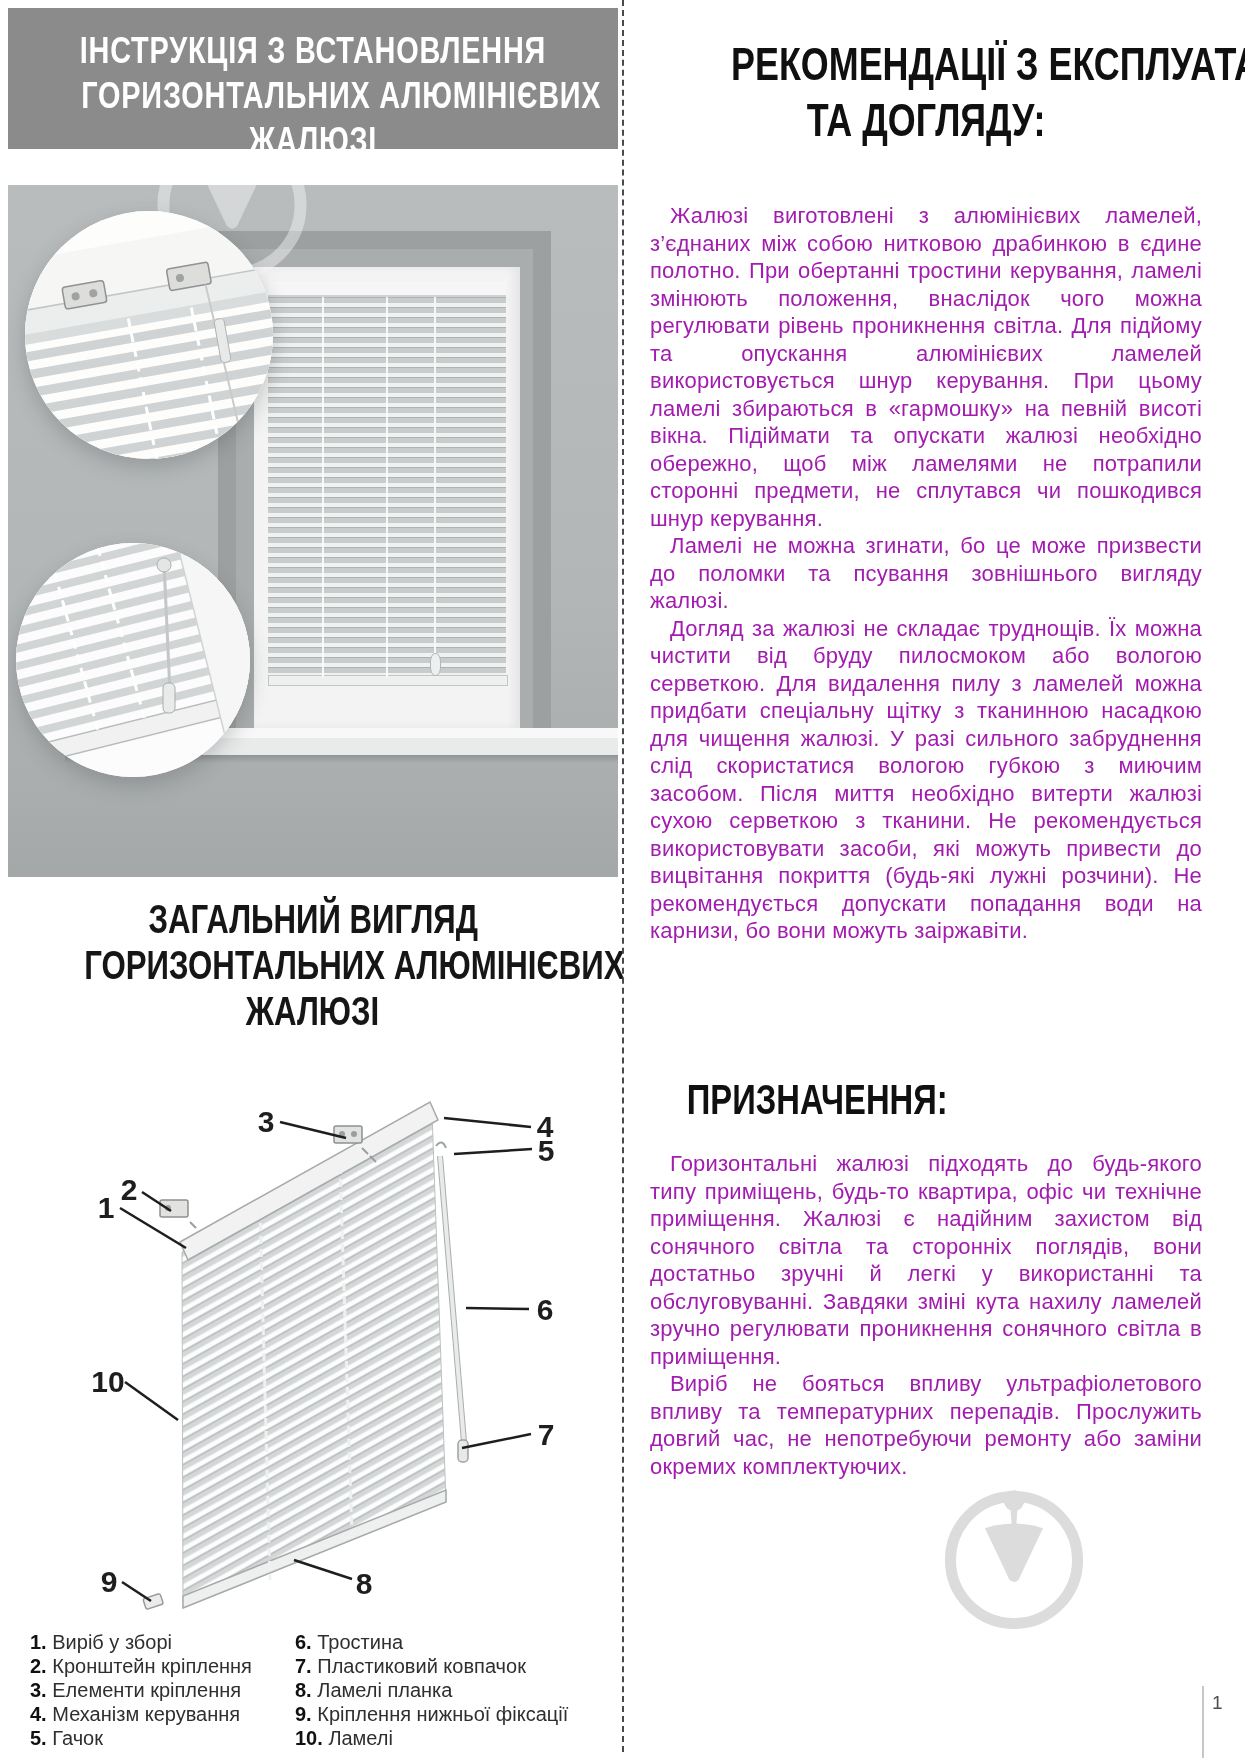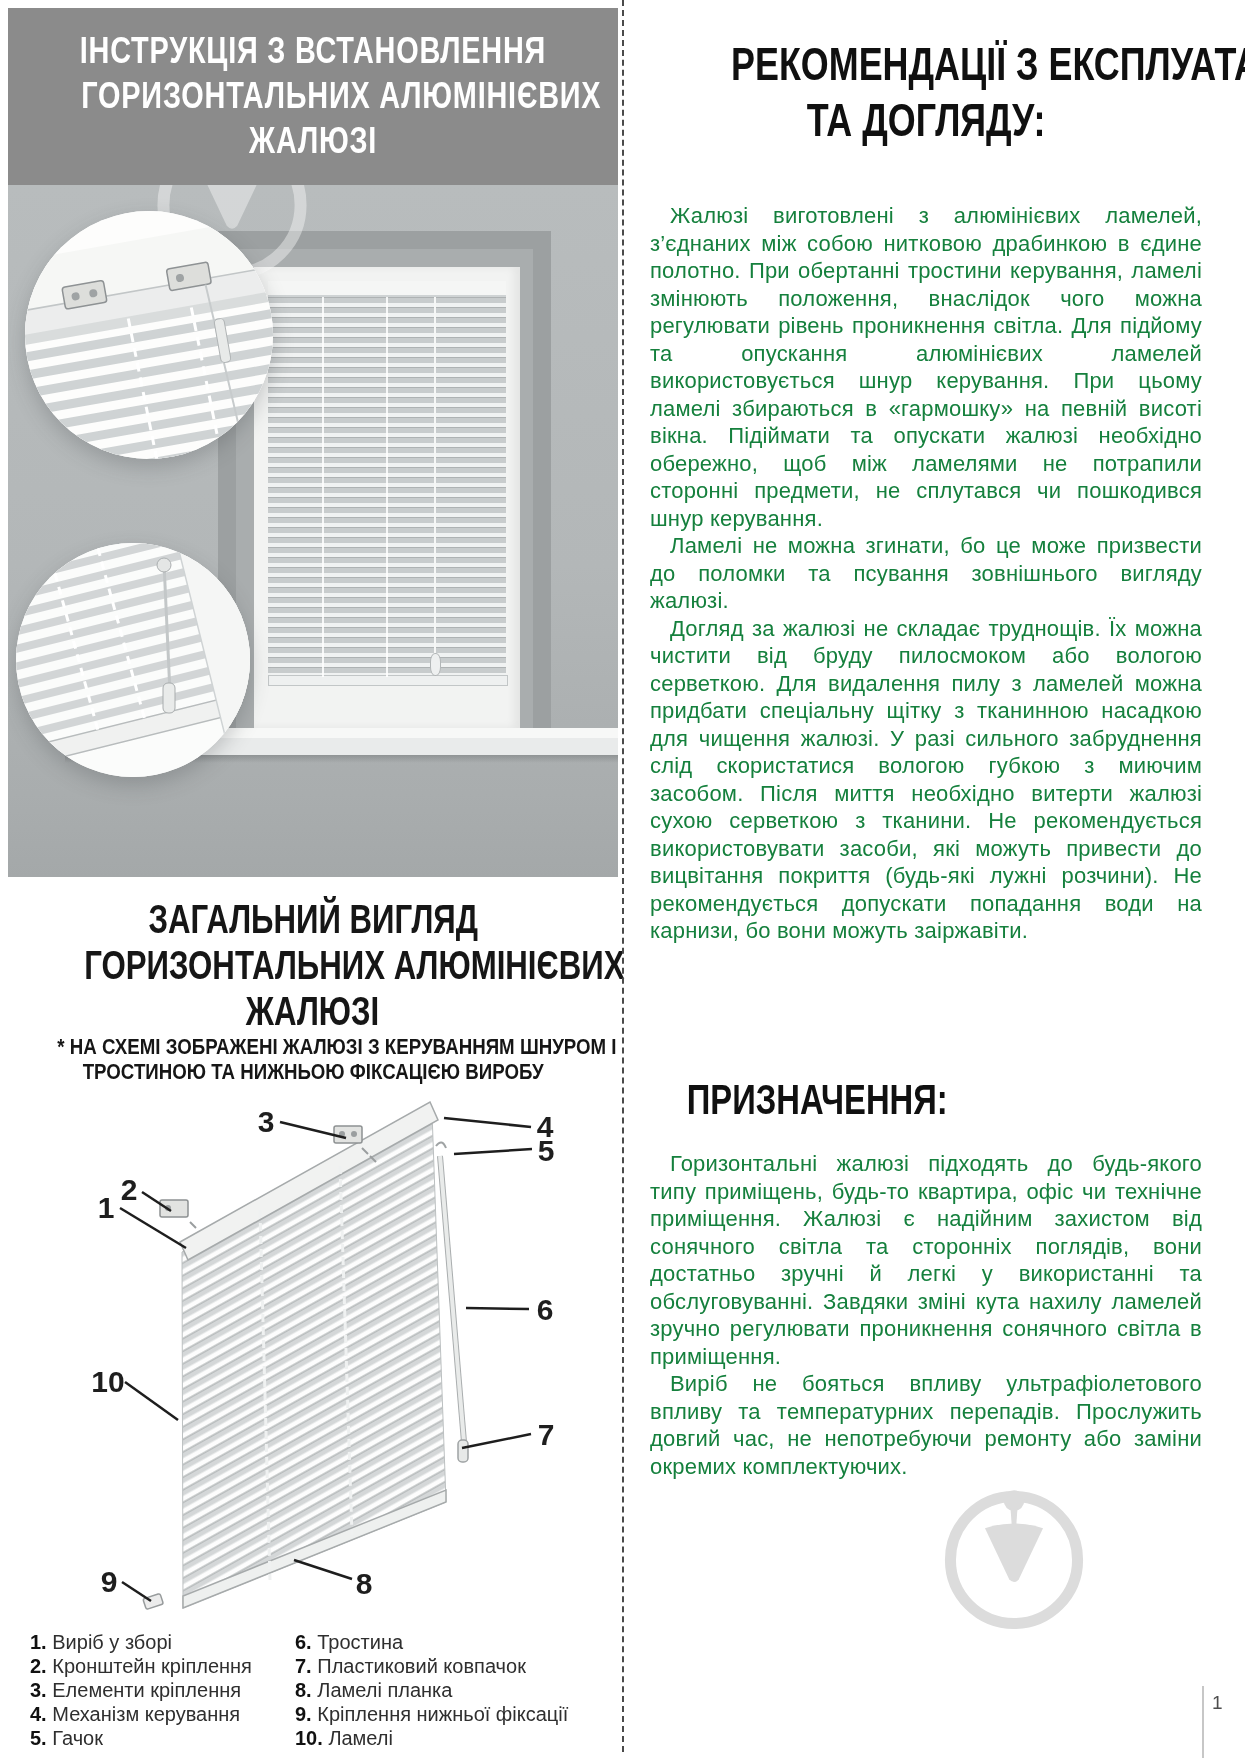--- a/index.html
+++ b/index.html
@@ -2,21 +2,21 @@
 <html><head>
 <meta charset="utf-8">
 <style>
   html,body{margin:0;padding:0;background:#e8e8e8;}
   .page{position:relative;width:1245px;height:1758px;background:#ffffff;overflow:hidden;
         font-family:"Liberation Sans","DejaVu Sans",sans-serif;color:#1c1c1c;}
   .cond{display:inline-block;transform:scaleX(.78);transform-origin:50% 50%;white-space:nowrap;}
   .cond85{display:inline-block;transform:scaleX(.85);transform-origin:50% 50%;white-space:nowrap;}
 
   
-  .header-block{position:absolute;left:8px;top:8px;width:610px;height:177px;background:#8b8b8b;
+  .header-block{position:absolute;left:8px;top:8px;width:610px;height:141px;background:#8b8b8b;
         text-align:center;}
   .header-block .t{margin-top:20px;font-weight:bold;font-size:37px;line-height:45px;color:#ffffff;
         letter-spacing:1px;}
   .photo{position:absolute;left:8px;top:185px;width:610px;height:692px;overflow:hidden;
         background:linear-gradient(180deg,#b8bcbd 0%,#b3b7b8 55%,#a9adae 88%,#a4a8a9 100%);}
   .recess-outer{position:absolute;left:210px;top:46px;width:333px;height:497px;background:#9ca0a1;}
   .recess-inner{position:absolute;left:228px;top:64px;width:297px;height:479px;background:#a9adae;}
   .winframe{position:absolute;left:246px;top:82px;width:266px;height:461px;background:#f2f3f2;
         box-shadow:inset -6px 0 8px rgba(0,0,0,.06);}
   .blinds{position:absolute;left:260px;top:96px;width:238px;height:408px;}
@@ -48,21 +48,21 @@
   .legend .col2{position:absolute;left:287px;top:0;}
   .legend b{color:#111111;}
 
   
   .divider{position:absolute;left:622px;top:0;height:1752px;width:0;border-left:2px dashed #4a4a4a;}
 
   
   .r-h1{position:absolute;left:650px;top:36px;width:552px;text-align:center;font-weight:bold;
         font-size:46px;line-height:56px;color:#101010;}
   .r-sec{position:absolute;left:650px;width:552px;font-size:22px;line-height:27.5px;
-        text-align:justify;color:#15803d;letter-spacing:.2px;z-index:2;}
+        text-align:justify;color:#a21caf;letter-spacing:.2px;z-index:2;}
   .r-sec p{margin:0;text-indent:20px;}
   .r-h2{position:absolute;left:650px;top:1076px;width:552px;text-align:left;font-weight:bold;
         font-size:42px;line-height:48px;color:#101010;z-index:2;}
   .wm2{position:absolute;left:938px;top:1484px;width:152px;height:152px;z-index:1;}
   .page-rule{position:absolute;left:1202px;top:1686px;width:2px;height:72px;background:#c7c7c7;}
   .page-num{position:absolute;left:1212px;top:1692px;font-size:19px;color:#4d4d4d;}
 
   svg text.cnum{font-family:"Liberation Sans","DejaVu Sans",sans-serif;font-weight:bold;
         font-size:30px;fill:#1e1e1e;text-anchor:middle;}
 </style>
@@ -169,24 +169,20 @@
         <rect x="147" y="140" width="12" height="30" rx="5" fill="#e9ebea" stroke="#a8acad"></rect>
       </svg>
     </div>
   </div>
 
   <div class="overview-title">
     <span class="cond">ЗАГАЛЬНИЙ ВИГЛЯД</span><br>
     <span class="cond">ГОРИЗОНТАЛЬНИХ АЛЮМІНІЄВИХ</span><br>
     <span class="cond">ЖАЛЮЗІ</span>
   </div>
-  <div class="overview-note">
-    <span class="cond85">* НА СХЕМІ ЗОБРАЖЕНІ ЖАЛЮЗІ З КЕРУВАННЯМ ШНУРОМ І</span><br>
-    <span class="cond85">ТРОСТИНОЮ ТА НИЖНЬОЮ ФІКСАЦІЄЮ ВИРОБУ</span>
-  </div>
 
   <svg class="diagram" viewBox="0 0 610 548">
     <defs>
       <pattern id="slats" width="16" height="11" patternUnits="userSpaceOnUse" patternTransform="rotate(-29.25)">
         <rect width="16" height="11" fill="#fdfdfd"></rect>
         <rect width="16" height="6" y="2.5" fill="#d4d7d8"></rect>
         <rect width="16" height="1.3" y="2.5" fill="#b2b6b7"></rect>
       </pattern>
     </defs>
 

